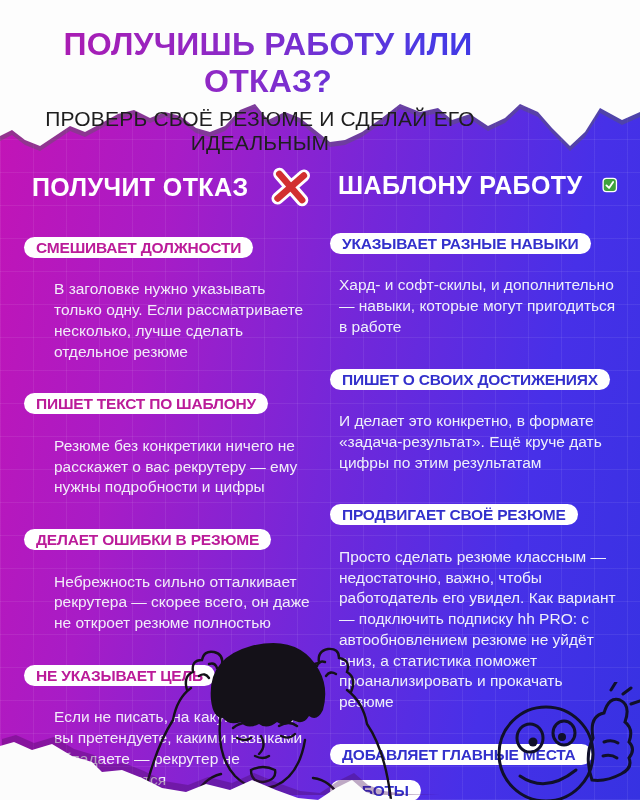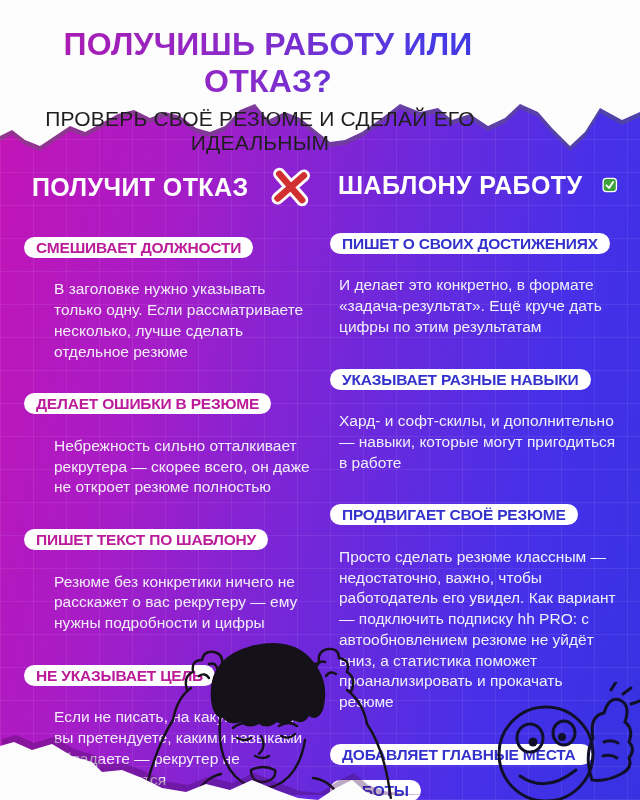--- a/index.html
+++ b/index.html
@@ -66,49 +66,49 @@
             <path d="M10 10 L36 36 M36 10 L10 36" stroke="#d23030" stroke-width="7" stroke-linecap="round" fill="none"></path>
           </g>
         </svg>
       </div>
 
       <div class="item">
         <span class="pill">СМЕШИВАЕТ ДОЛЖНОСТИ</span>
         <p>В заголовке нужно указывать только одну. Если рассматриваете несколько, лучше сделать отдельное резюме</p>
       </div>
       <div class="item">
+        <span class="pill">ПИШЕТ ТЕКСТ ПО ШАБЛОНУ</span>
+        <p>Резюме без конкретики ничего не расскажет о вас рекрутеру — ему нужны подробности и цифры</p>
+      </div>
+      <div class="item">
         <span class="pill">ДЕЛАЕТ ОШИБКИ В РЕЗЮМЕ</span>
         <p>Небрежность сильно отталкивает рекрутера — скорее всего, он даже не откроет резюме полностью</p>
-      </div>
-      <div class="item">
-        <span class="pill">ПИШЕТ ТЕКСТ ПО ШАБЛОНУ</span>
-        <p>Резюме без конкретики ничего не расскажет о вас рекрутеру — ему нужны подробности и цифры</p>
       </div>
       <div class="item">
         <span class="pill">НЕ УКАЗЫВАЕТ ЦЕЛЬ</span>
         <p>Если не писать, на какую позицию вы претендуете, какими навыками обладаете — рекрутер не заинтересуется</p>
       </div>
     </section>
 
     <section class="col col-hire">
       <div class="col-header">
         <span class="col-title">ШАБЛОНУ РАБОТУ</span>
         <svg width="42" height="42" viewBox="0 0 42 42">
           <rect x="3" y="3" width="36" height="36" rx="9" fill="#3ea23c" stroke="#ffffff" stroke-width="3.5"></rect>
           <path d="M12 22 L19 29 L30 13" stroke="#ffffff" stroke-width="5" stroke-linecap="round" stroke-linejoin="round" fill="none"></path>
         </svg>
       </div>
 
       <div class="item">
+        <span class="pill">УКАЗЫВАЕТ РАЗНЫЕ НАВЫКИ</span>
+        <p>Хард- и софт-скилы, и дополнительно — навыки, которые могут пригодиться в работе</p>
+      </div>
+      <div class="item">
         <span class="pill">ПИШЕТ О СВОИХ ДОСТИЖЕНИЯХ</span>
         <p>И делает это конкретно, в формате «задача-результат». Ещё круче дать цифры по этим результатам</p>
-      </div>
-      <div class="item">
-        <span class="pill">УКАЗЫВАЕТ РАЗНЫЕ НАВЫКИ</span>
-        <p>Хард- и софт-скилы, и дополнительно — навыки, которые могут пригодиться в работе</p>
       </div>
       <div class="item">
         <span class="pill">ПРОДВИГАЕТ СВОЁ РЕЗЮМЕ</span>
         <p>Просто сделать резюме классным — недостаточно, важно, чтобы работодатель его увидел. Как вариант — подключить подписку hh PRO: с автообновлением резюме не уйдёт вниз, а статистика поможет проанализировать и прокачать резюме</p>
       </div>
       <div class="item">
         <span class="pill">ДОБАВЛЯЕТ ГЛАВНЫЕ МЕСТА РАБОТЫ</span>
         
       </div>
     </section>

